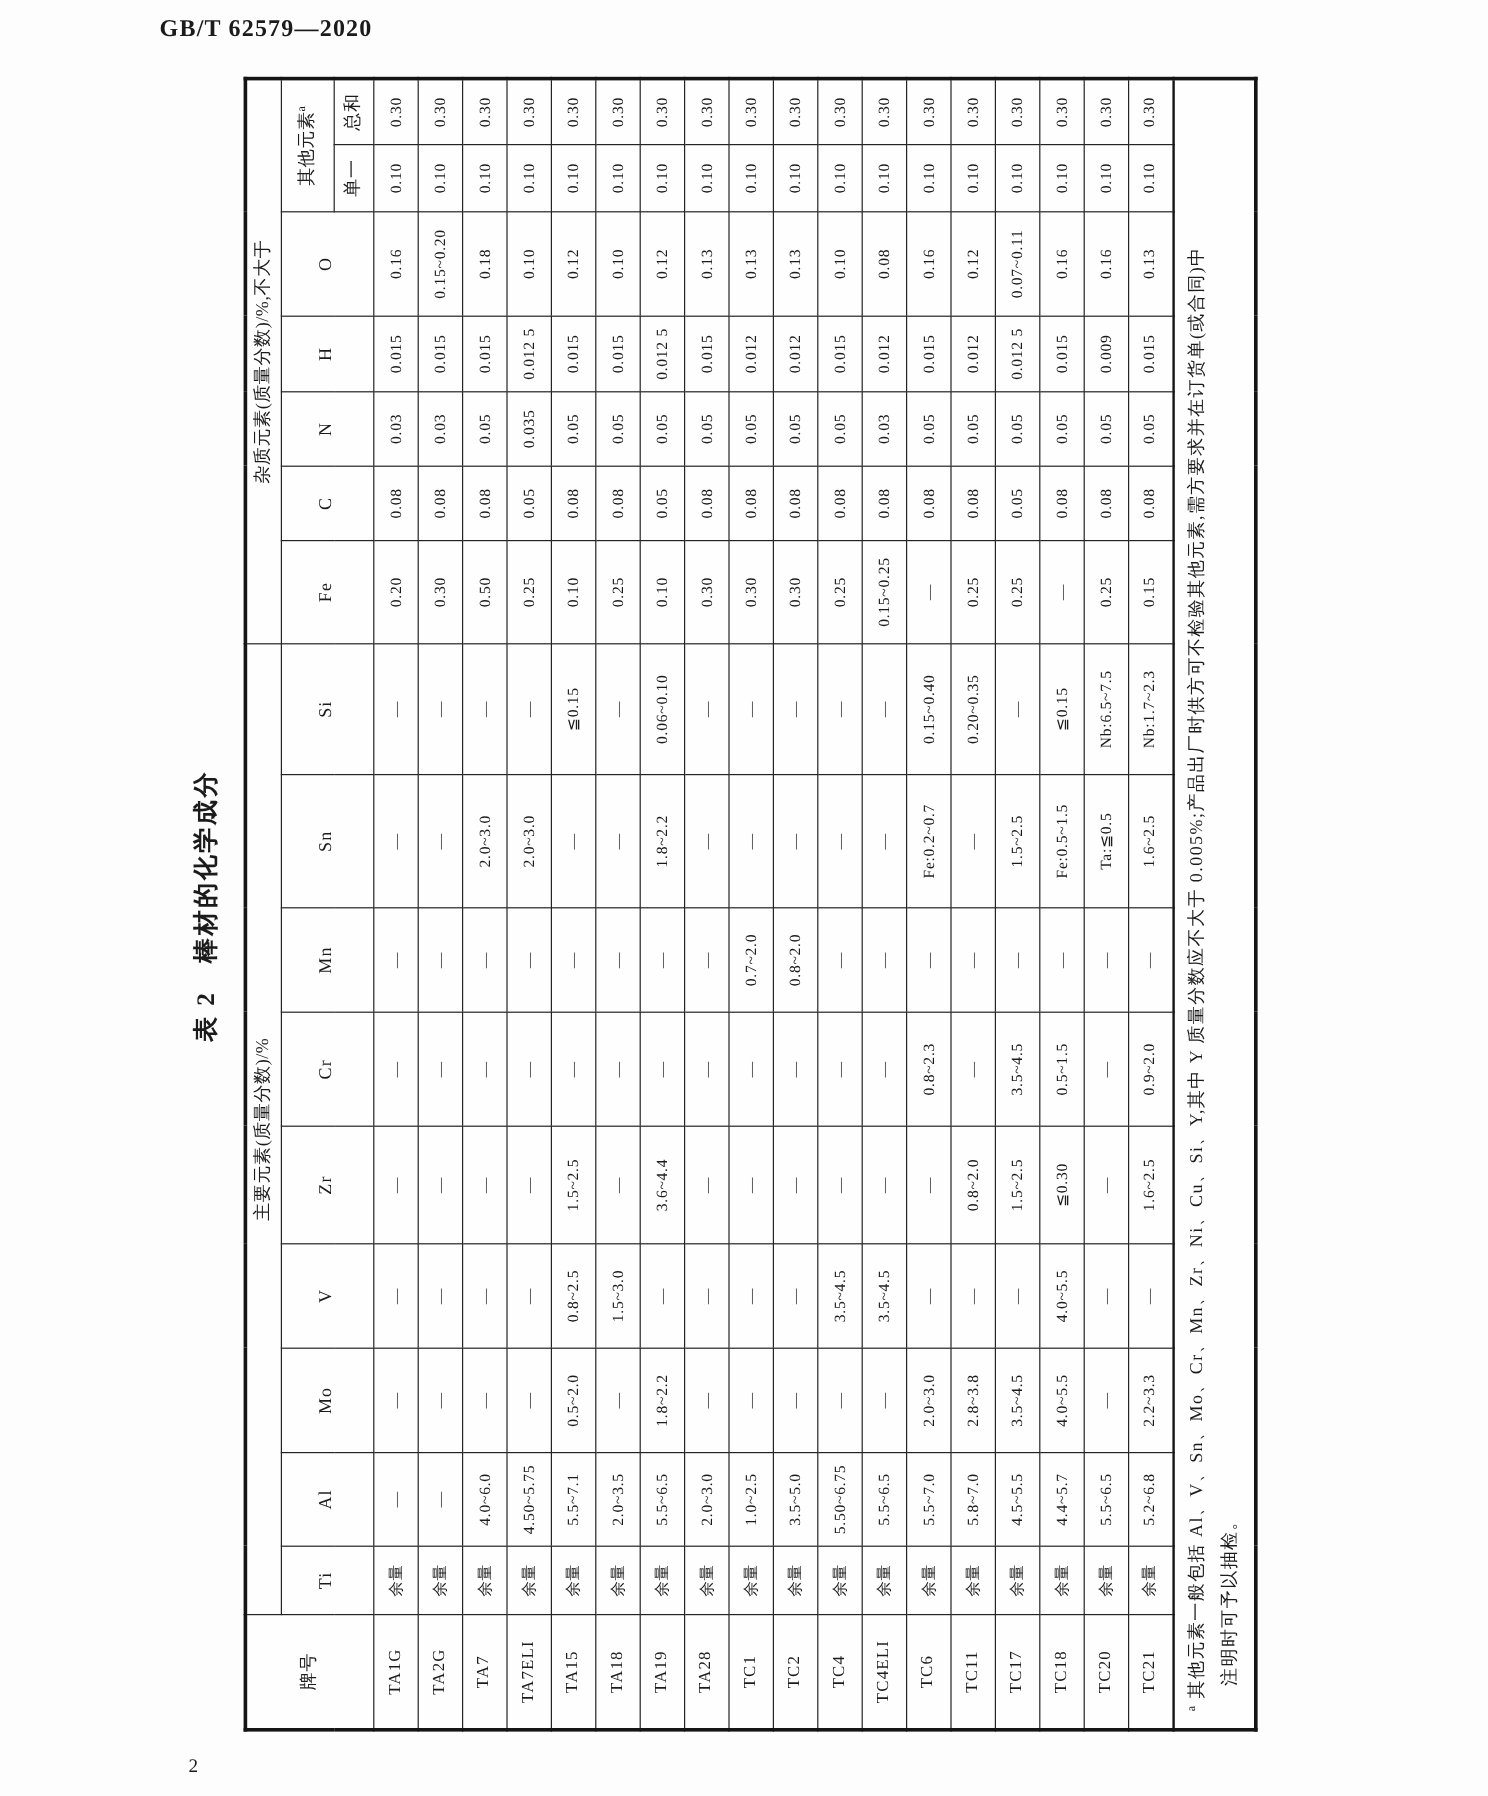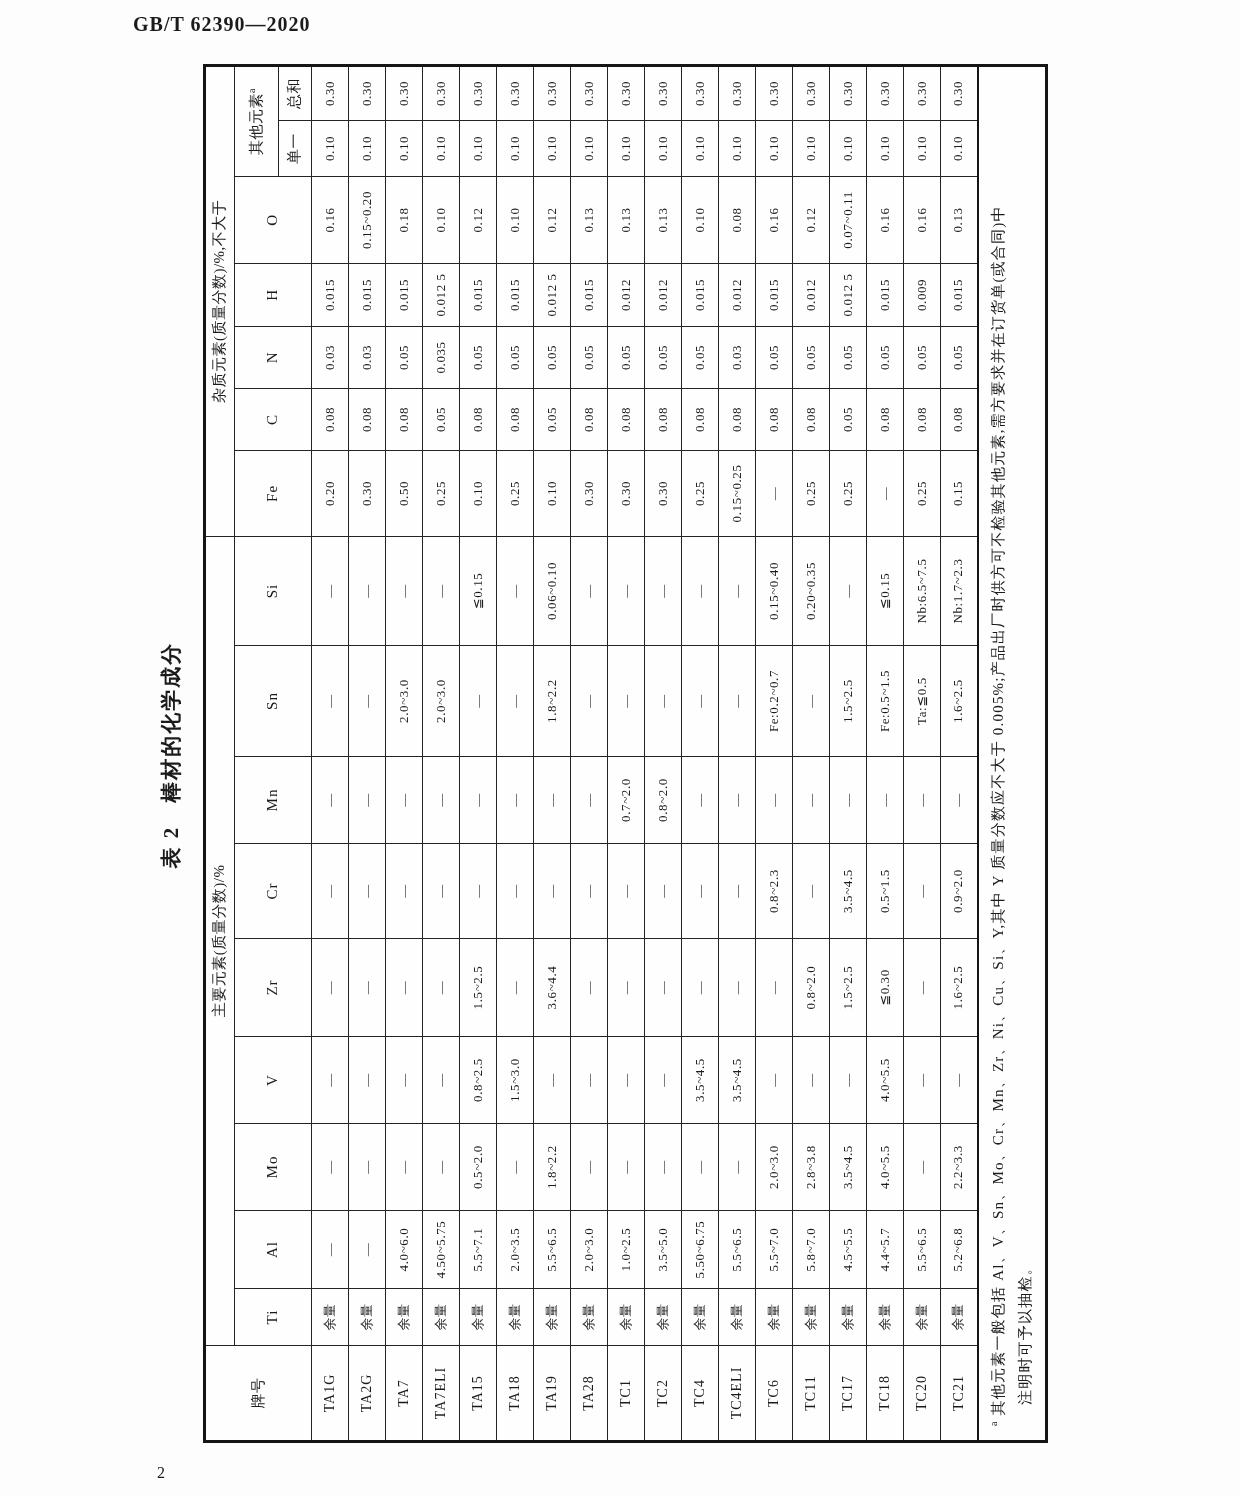--- a/index.html
+++ b/index.html
@@ -52,21 +52,21 @@
     text-align:left;vertical-align:middle;
     padding:6px 10px 6px 14px;
     font-size:15px;letter-spacing:1.2px;line-height:1.8;
     white-space:nowrap;overflow:hidden;
   }
   .fn-line2{padding-left:21px;}
 </style>
 </head>
 <body>
 
-<div class="doc-number">GB/T 62390—2020</div>
+<div class="doc-number">GB/T 62579—2020</div>
 
 <div class="rotated-wrap">
   <div class="rotated-inner">
     <div class="table-title">表 2　棒材的化学成分</div>
     <table class="chem">
       <colgroup>
         <col style="width:96px">
           <col style="width:57px">
           <col style="width:78px">
         <col style="width:87px">

